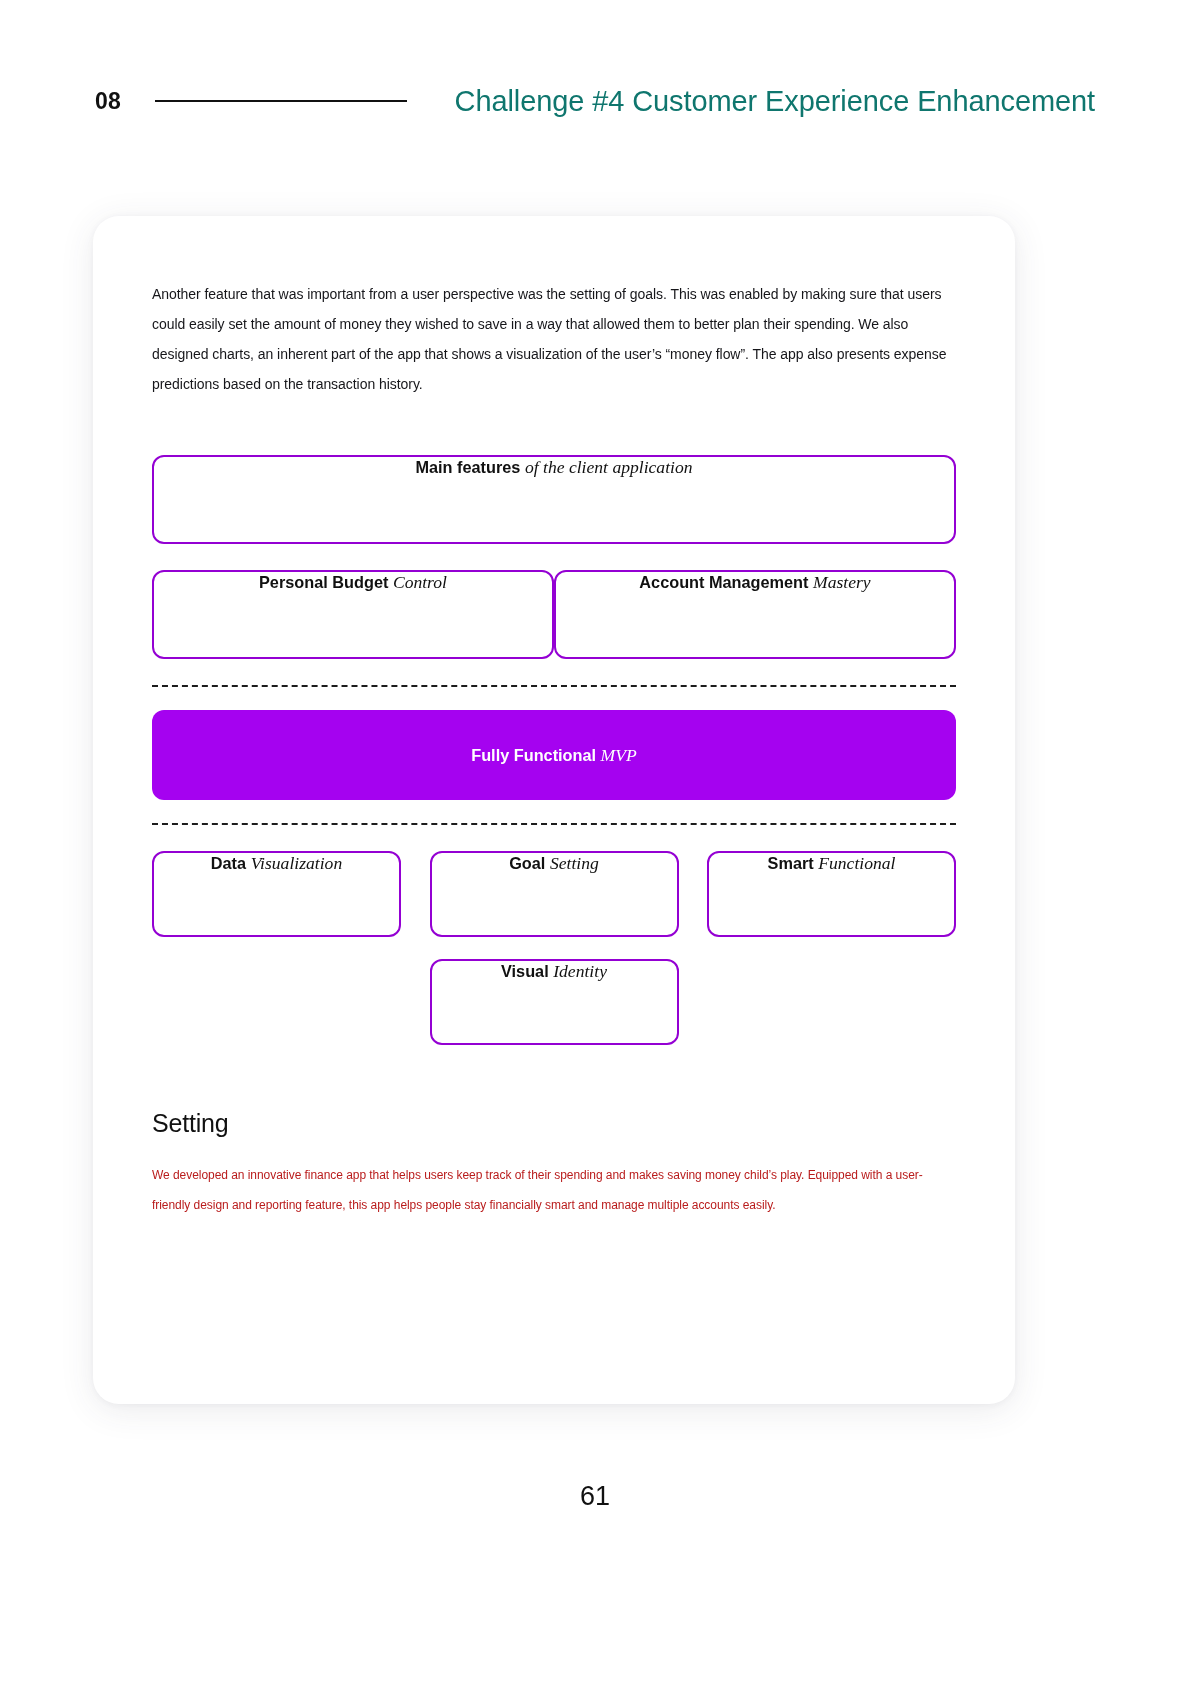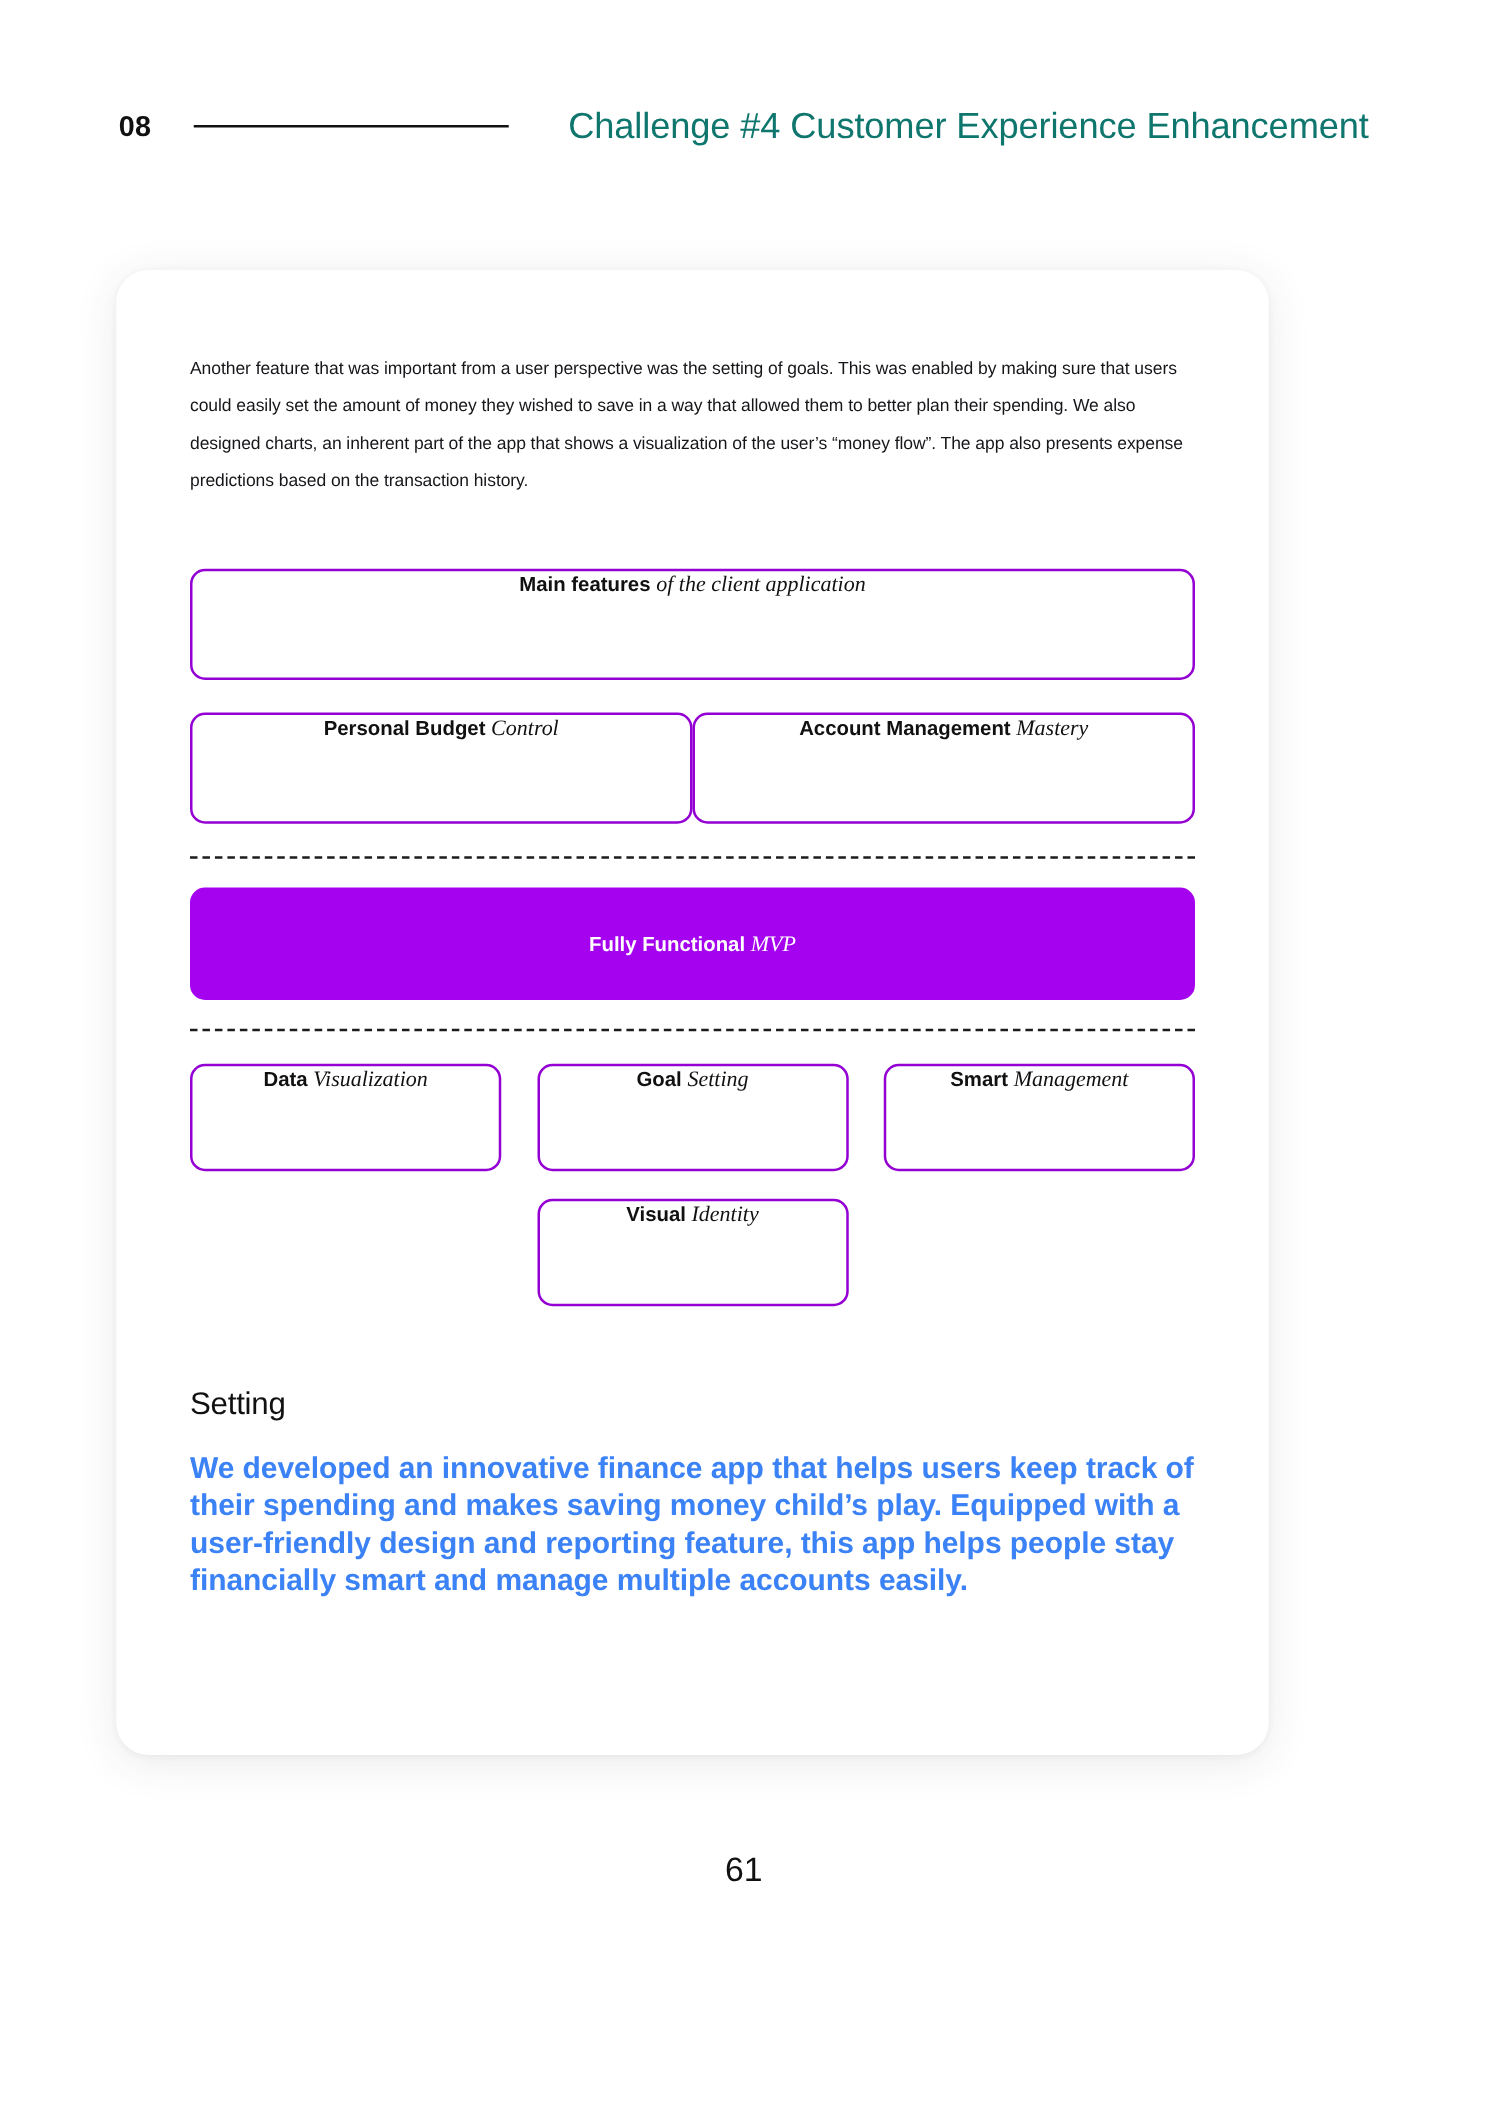--- a/index.html
+++ b/index.html
@@ -166,26 +166,25 @@
   
   .summary-section { margin-top: 64px; }
   .summary-heading {
     font-size: 25px;
     font-weight: 400;
     color: #111111;
     margin: 0 0 22px 0;
     letter-spacing: -0.2px;
   }
   .summary-paragraph {
-    font-size: 24px;
+    font-size: 12px;
     line-height: 30px;
-    color: #3b82f6;
+    color: #b91c1c;
     letter-spacing: -0.05px;
     margin: 0;
-    font-weight: bold;
   }
 
   
   .page-number {
     position: absolute;
     top: 1481px;
     left: 0;
     width: 1190px;
     text-align: center;
     font-size: 27px;
@@ -251,21 +250,21 @@
         </div>
         <div class="node">
           <span class="node-label">
             <span class="b">Goal</span>
             <span class="i">Setting</span>
           </span>
         </div>
         <div class="node">
           <span class="node-label">
             <span class="b">Smart</span>
-            <span class="i">Management</span>
+            <span class="i">Functional</span>
           </span>
         </div>
       </div>
 
       <div class="row-one-center">
         <div class="node">
           <span class="node-label">
             <span class="b">Visual</span>
             <span class="i">Identity</span>
           </span>

